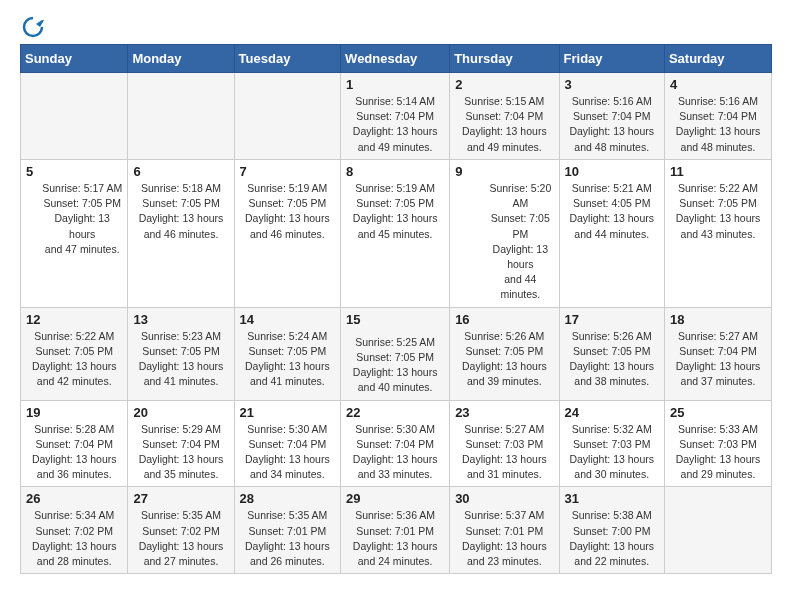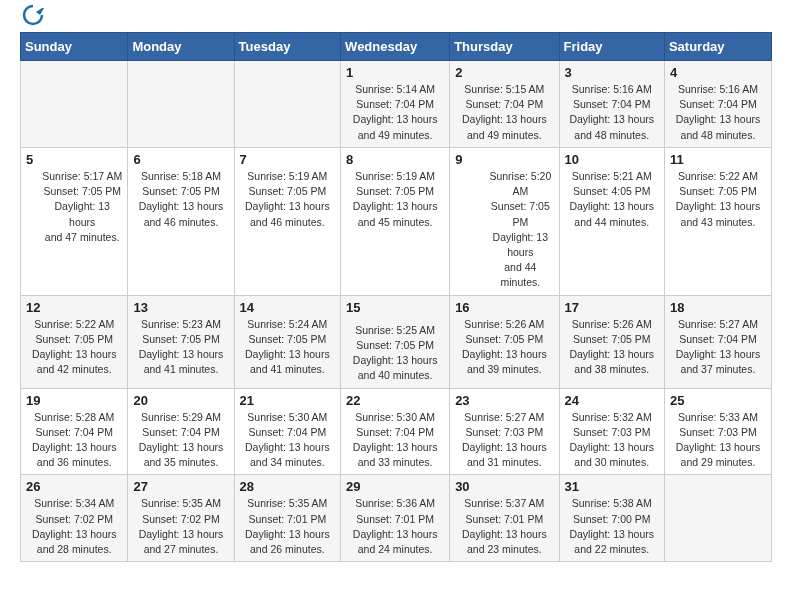--- a/index.html
+++ b/index.html
@@ -4,21 +4,21 @@
   <style>
     * { box-sizing: border-box; margin: 0; padding: 0; }
     body {
       font-family: Arial, sans-serif;
       background: #fff;
       width: 792px;
       min-height: 612px;
     }
     .container {
       width: 792px;
-      padding: 4px 20px 10px 20px;
+      padding: 16px 20px 10px 20px;
     }
     .header-row {
       display: flex;
       align-items: flex-start;
       justify-content: space-between;
       margin-bottom: 6px;
     }
     .logo {
       display: flex;
       align-items: center;

